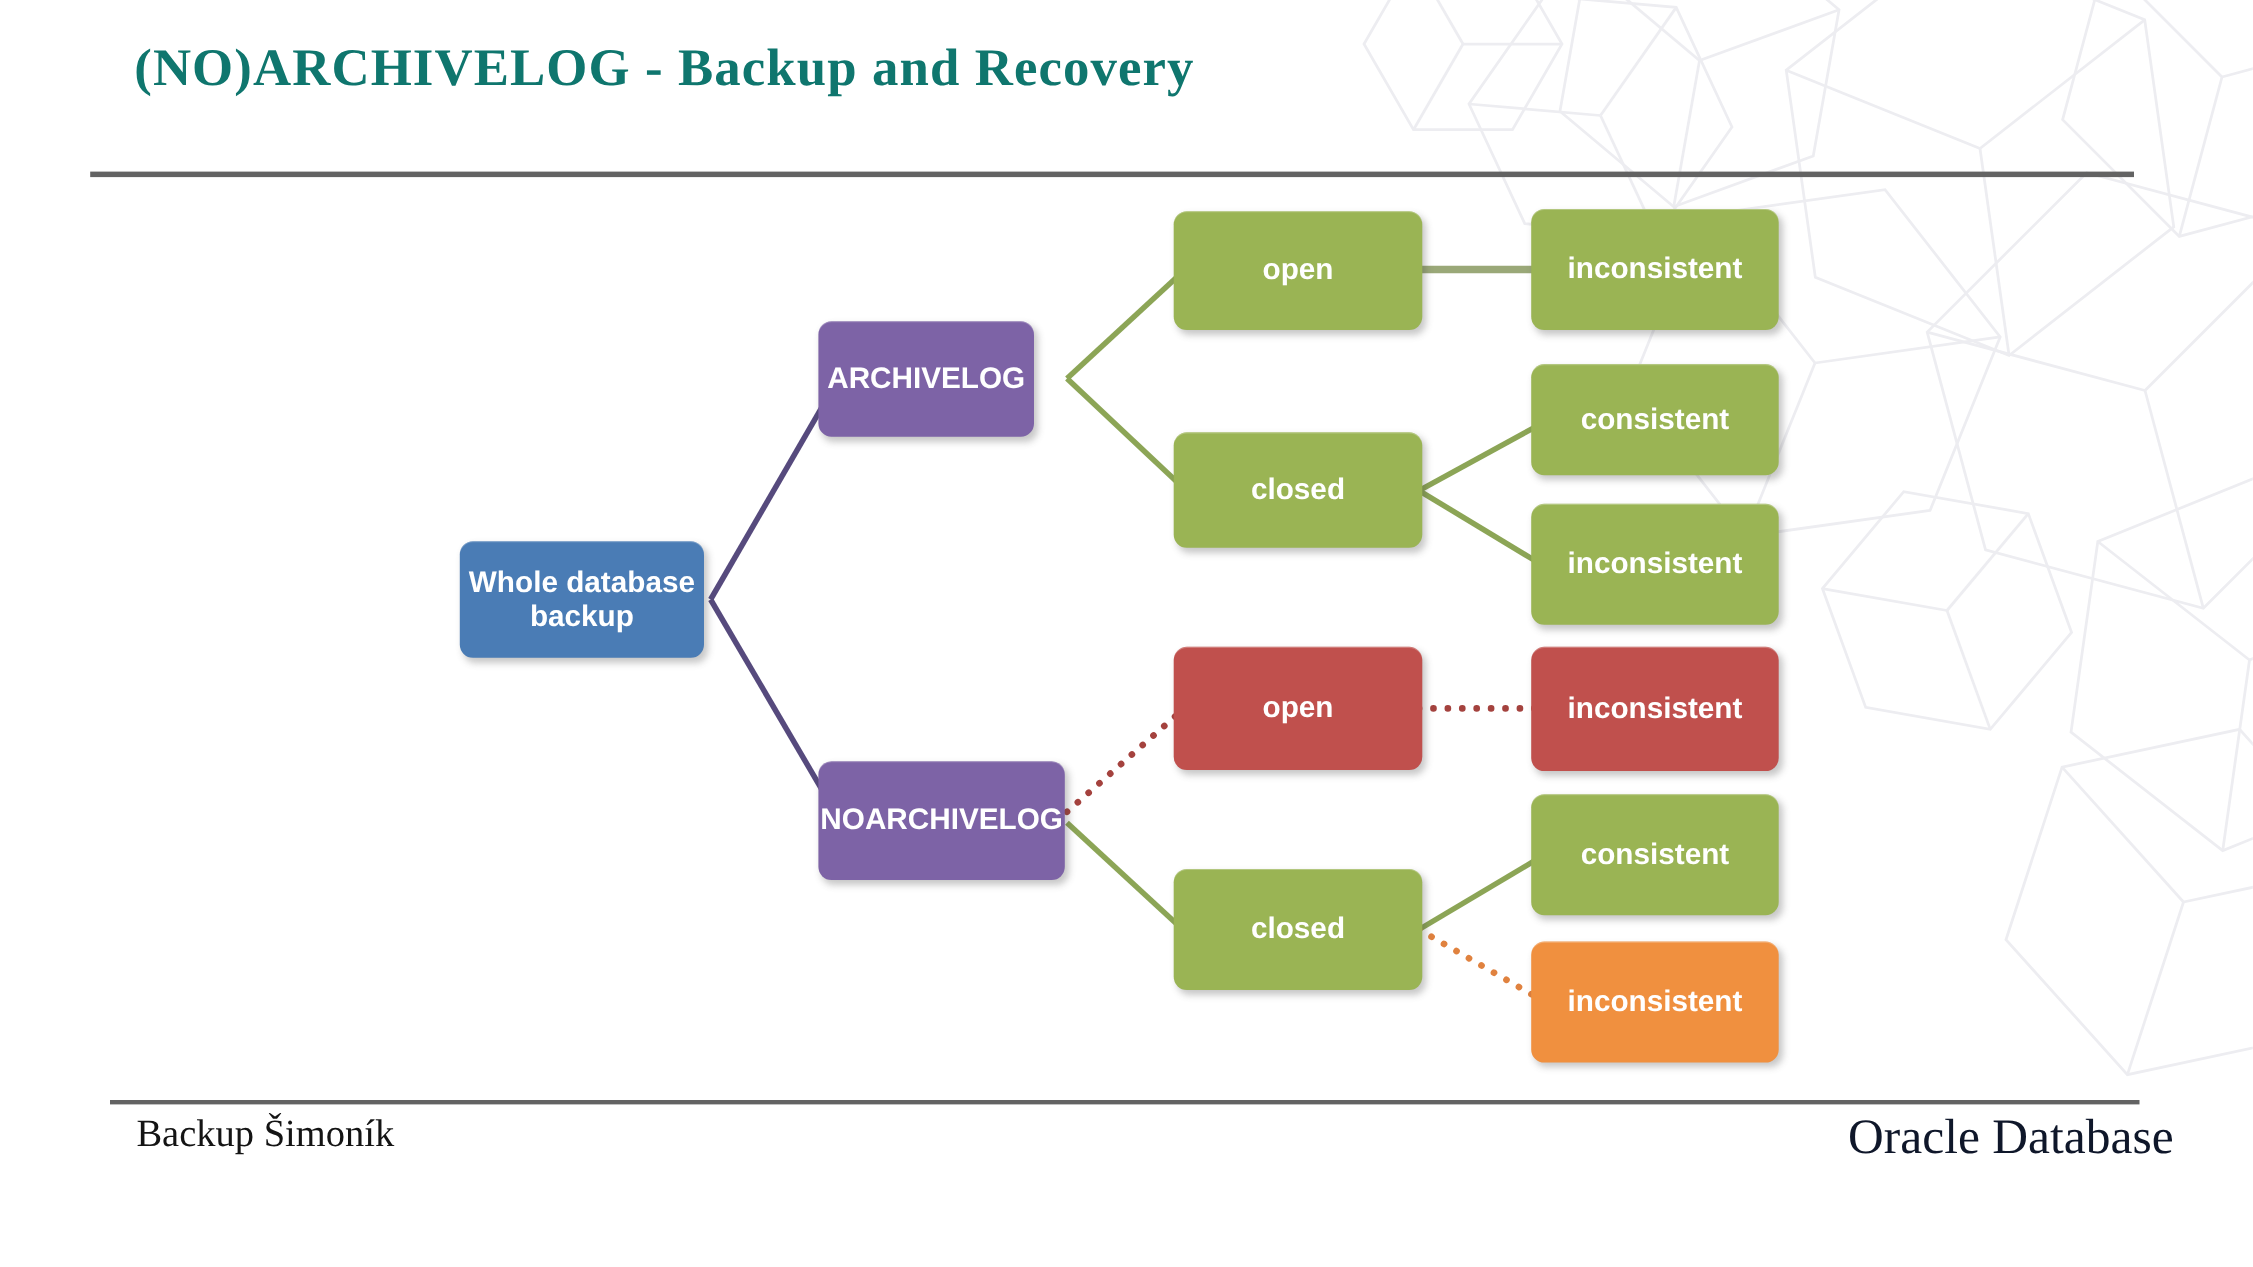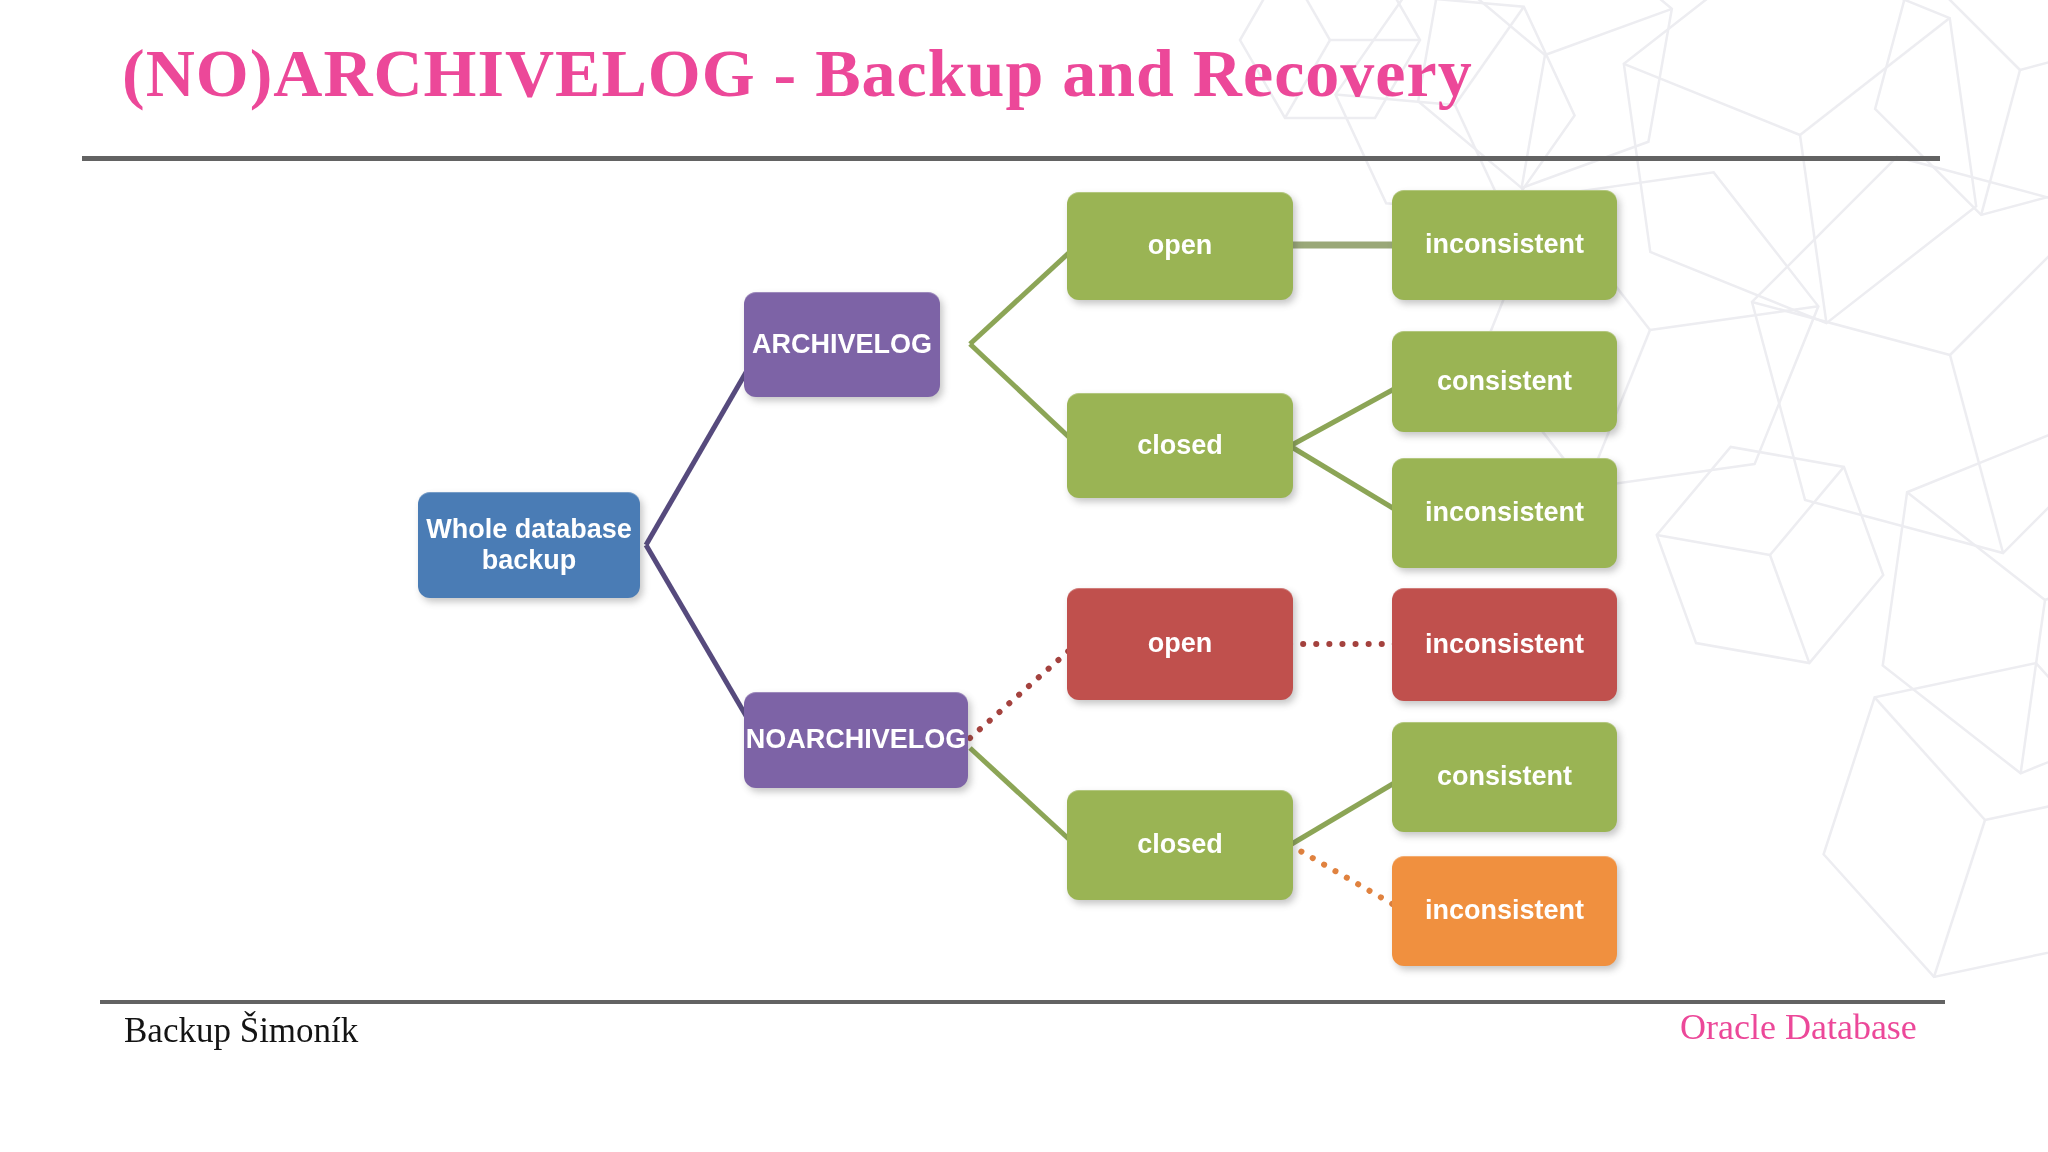--- a/index.html
+++ b/index.html
@@ -8,21 +8,21 @@
     background:#ffffff;
     font-family:"Liberation Sans","DejaVu Sans",sans-serif;
   }
   
   #cube-layer{position:absolute;left:0;top:0;width:2048px;height:1152px;z-index:0;}
   #cube-layer polygon, #cube-layer line{fill:none;stroke:#ededf1;stroke-width:2.5;}
   
   .title{
     position:absolute;left:122px;top:34px;width:1700px;z-index:3;
     font-family:"Liberation Serif","DejaVu Serif",serif;
-    font-weight:bold;font-size:68px;letter-spacing:1px;color:#ec4899;
+    font-weight:bold;font-size:48px;letter-spacing:1px;color:#0f766e;
     white-space:nowrap;
   }
   .rule{position:absolute;background:var(--rule_gray);z-index:3;}
   #rule-top{left:82px;top:156px;width:1858px;height:5px;}
   #rule-bottom{left:100px;top:1000px;width:1845px;height:4px;}
   
   #edge-layer{position:absolute;left:0;top:0;width:2048px;height:1152px;z-index:1;}
   .edge-purple{stroke:var(--edge_purple);stroke-width:5;}
   .edge-green{stroke:var(--edge_green);stroke-width:5;}
   .edge-olive{stroke:var(--edge_olive);stroke-width:7;}
@@ -43,21 +43,21 @@
   .node.orange{background:var(--node_orange);}
   
   .footer-left{
     position:absolute;left:124px;top:1010px;z-index:3;
     font-family:"Liberation Serif","DejaVu Serif",serif;
     font-size:35px;color:#141414;line-height:1.22;
   }
   .footer-right{
     position:absolute;left:1680px;top:1006px;z-index:3;
     font-family:"Liberation Serif","DejaVu Serif",serif;
-    font-size:36px;color:#ec4899;line-height:1.2;
+    font-size:45px;color:#0f172a;line-height:1.2;
   }
 </style>
 </head>
 <body style="--node_blue: #4a7cb5; --node_purple: #7d63a6; --node_green: #9ab454; --node_red: #c0504d; --node_orange: #f0903f; --edge_purple: #564a7d; --edge_green: #8ca556; --edge_olive: #9aa878; --edge_red: #a4423e; --edge_orange: #e0823f; --rule_gray: #636363;">
 
 <svg id="cube-layer">
     <polygon points="1648.415999821062,141.7763273076828 1521.5574960149645,187.9490466566481 1418.1414961939024,101.1727193489653 1441.584000178938,-31.776327307682806 1568.4425039850355,-77.94904665664811 1671.8585038060976,8.82728065103474"></polygon>
     <line x1="1545" y1="55" x2="1521.5574960149645" y2="187.9490466566481"></line>
     <line x1="1545" y1="55" x2="1441.584000178938" y2="-31.776327307682806"></line>
     <line x1="1545" y1="55" x2="1671.8585038060976" y2="8.82728065103474"></line>
@@ -113,21 +113,21 @@
   <line class="edge-green" x1="1290" y1="845" x2="1396" y2="782"></line>
   <line class="edge-orange-dot" x1="1290" y1="845" x2="1396" y2="906"></line>
 </svg>
 
 <div class="title">(NO)ARCHIVELOG - Backup and Recovery</div>
 <div id="rule-top" class="rule"></div>
 <div id="rule-bottom" class="rule"></div>
 
 <div class="node blue" style="left:418px;top:492px;width:222px;height:106px;">Whole database backup</div>
 <div class="node purple" style="left:744px;top:292px;width:196px;height:105px;">ARCHIVELOG</div>
-<div class="node purple" style="left:744px;top:692px;width:224px;height:96px;">NOARCHIVELOG</div>
+<div class="node purple" style="left:744px;top:692px;width:224px;height:108px;">NOARCHIVELOG</div>
 <div class="node green" style="left:1067px;top:192px;width:226px;height:108px;">open</div>
 <div class="node green" style="left:1067px;top:393px;width:226px;height:105px;">closed</div>
 <div class="node red" style="left:1067px;top:588px;width:226px;height:112px;">open</div>
 <div class="node green" style="left:1067px;top:790px;width:226px;height:110px;">closed</div>
 <div class="node green" style="left:1392px;top:190px;width:225px;height:110px;">inconsistent</div>
 <div class="node green" style="left:1392px;top:331px;width:225px;height:101px;">consistent</div>
 <div class="node green" style="left:1392px;top:458px;width:225px;height:110px;">inconsistent</div>
 <div class="node red" style="left:1392px;top:588px;width:225px;height:113px;">inconsistent</div>
 <div class="node green" style="left:1392px;top:722px;width:225px;height:110px;">consistent</div>
 <div class="node orange" style="left:1392px;top:856px;width:225px;height:110px;">inconsistent</div>

